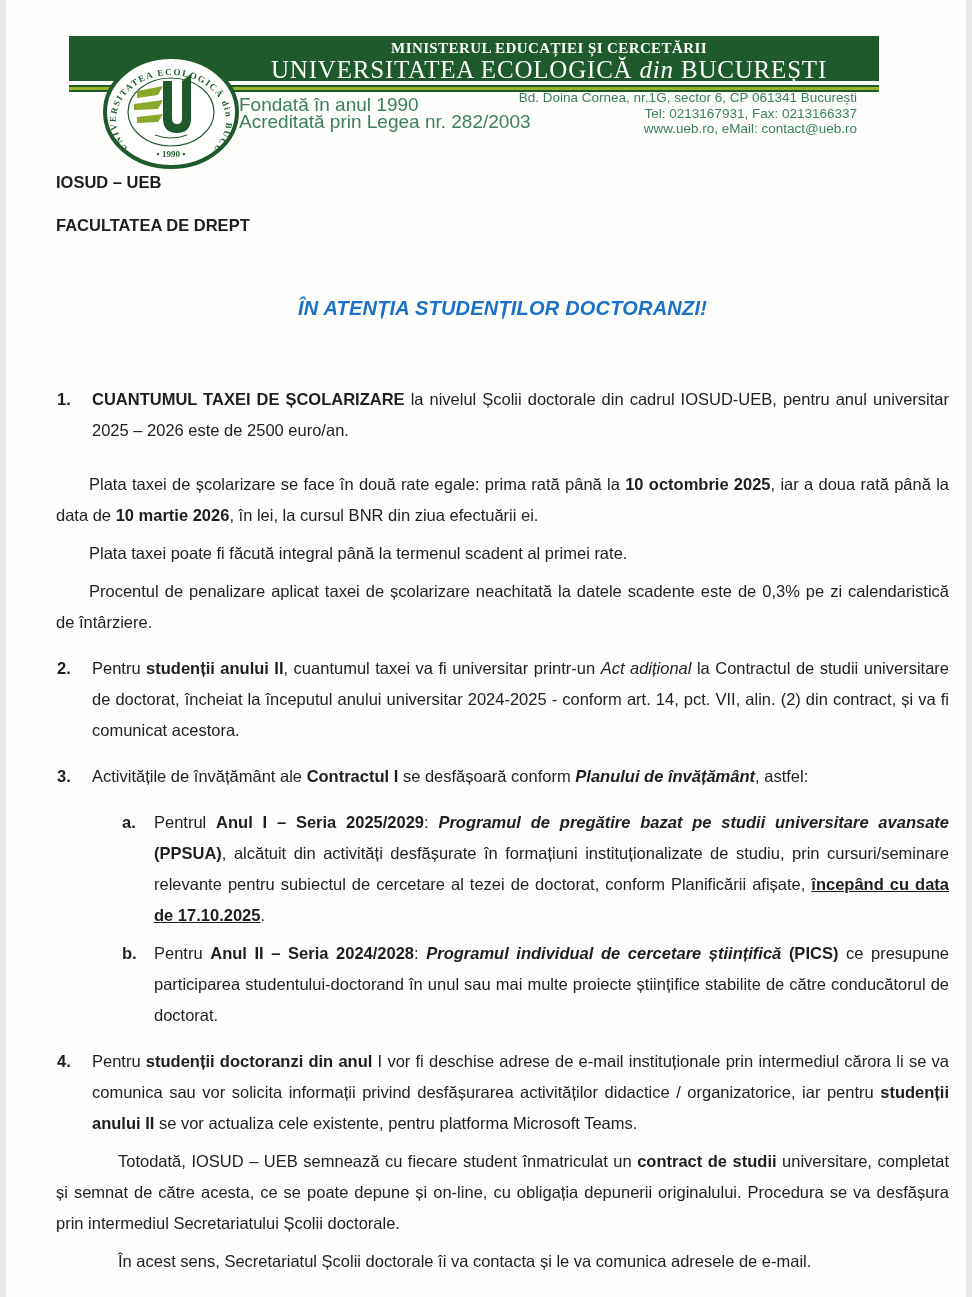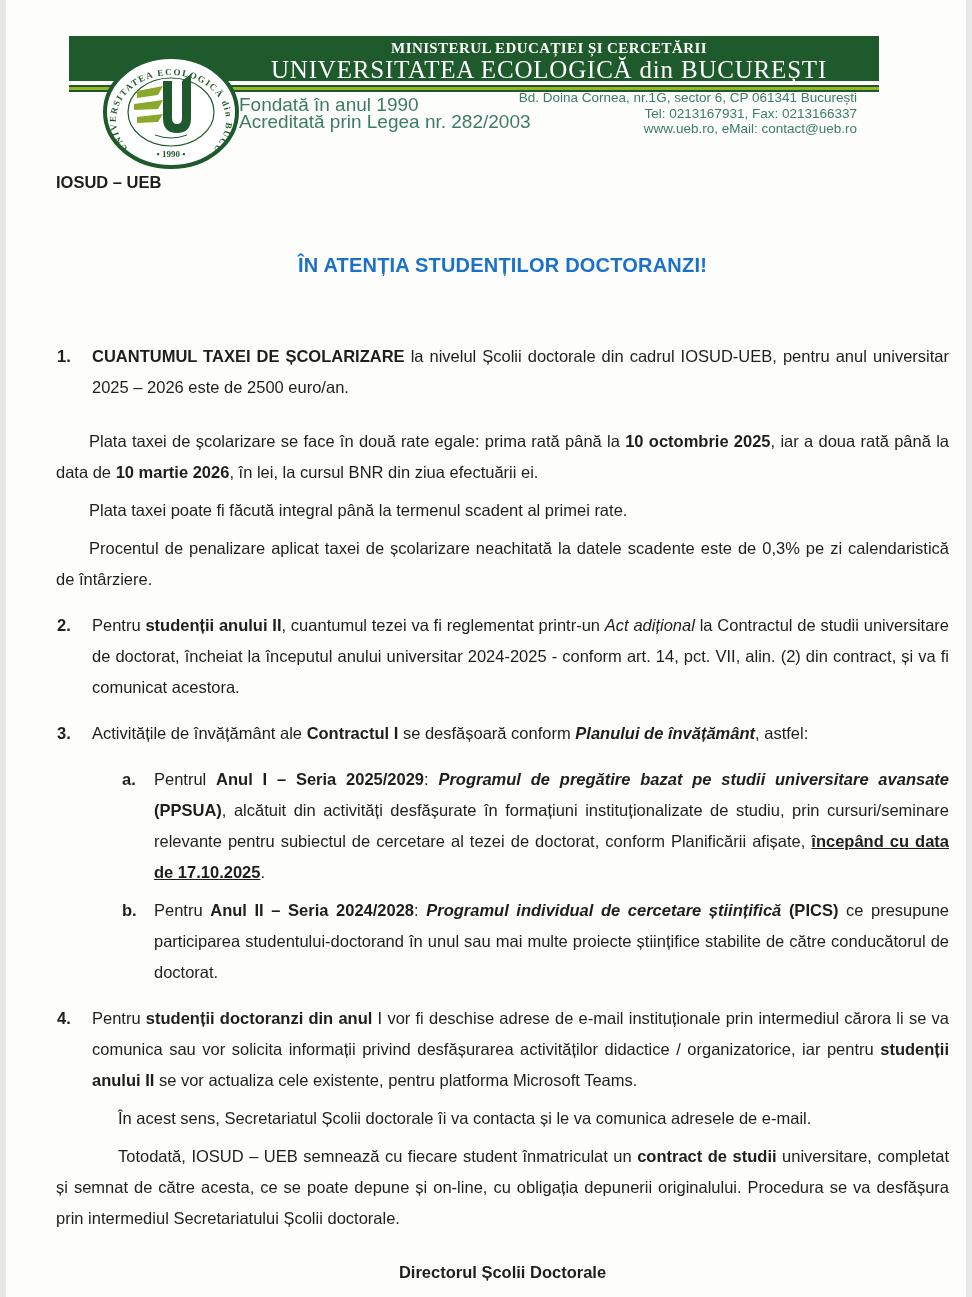--- a/index.html
+++ b/index.html
@@ -24,21 +24,21 @@
   
   .banner {
     position:absolute; left:63px; top:36px; width:810px; height:45px;
     background:var(--banner-green);
     color:#fff; text-align:center;
     font-family:"Liberation Serif", serif;
     padding-left:150px;
   }
   .banner .line1 { font-size:15px; font-weight:bold; letter-spacing:.4px; margin-top:4px; }
   .banner .line2 { font-size:25px; letter-spacing:.8px; margin-top:-1px; white-space:nowrap; }
-  .banner .line2 .din { text-transform:none; }
+  .banner .line2 .din { font-style:italic; text-transform:none; }
   .stripe {
     position:absolute; left:63px; top:85px; width:810px; height:7px;
     background:var(--stripe-green);
     border-top:2px solid var(--banner-green);
     border-bottom:2px solid var(--banner-green);
   }
   .founded {
     position:absolute; left:233px; top:96px;
     color:var(--header-text-green); font-size:19px; line-height:17px;
   }
@@ -47,21 +47,21 @@
     color:var(--header-text-green); font-size:13.5px; line-height:15.5px;
     text-align:right;
   }
   .seal { position:absolute; left:95px; top:55px; width:140px; height:114px; }
   
   .doc { position:absolute; left:50px; top:0; width:893px; font-size:16.5px; line-height:31px; }
   .org1 { margin-top:167px; font-weight:bold; }
   .org2 { margin-top:12px;  font-weight:bold; }
   .doc-title {
     margin-top:52px; text-align:center;
-    color:var(--title-blue); font-weight:bold; font-size:20px; letter-spacing:.2px;
+    color:var(--title-blue); font-weight:bold; font-size:20px; letter-spacing:.2px;font-style:italic;
   }
   .block { text-align:justify; }
   .li  { position:relative; padding-left:36px; }
   .li > .num { position:absolute; left:1px; top:0; font-weight:bold; }
   .li2 { position:relative; margin-left:64px; padding-left:34px; }
   .li2 > .num { position:absolute; left:2px; top:0; font-weight:bold; }
   .ind33 { text-indent:33px; }
   .ind62 { text-indent:62px; }
   .mt62 { margin-top:60px; }
   .mt14 { margin-top:15px; }
@@ -107,35 +107,36 @@
       <polygon points="36,36 62,31 57,40 36,43" style="fill:var(--seal-olive)"></polygon>
       <polygon points="33,49 62,45 57,54 33,55" style="fill:var(--seal-olive)"></polygon>
       <polygon points="36,62 62,59 57,67 36,68" style="fill:var(--seal-olive)"></polygon>
       <path d="M62,26 v37 q0,15 14,15 q14,0 14,-15 v-44 l-9,7 v37 q0,6 -5,6 q-5,0 -5,-6 v-37 z" style="fill:var(--banner-green)"></path>
       <path d="M54,80 q16,6 32,0" fill="none" style="stroke:var(--banner-green)" stroke-width="1"></path>
     </g>
   </svg>
 
   <div class="doc">
     <div class="org1">IOSUD – UEB</div>
+    <div class="org2">FACULTATEA DE DREPT</div>
 
     <div class="doc-title">ÎN ATENȚIA STUDENȚILOR DOCTORANZI!</div>
 
     <div class="block li mt62">
       <span class="num">1.</span>
       <span><span class="b">CUANTUMUL TAXEI DE ȘCOLARIZARE </span><span>la nivelul Școlii doctorale din cadrul IOSUD-UEB, pentru anul universitar 2025 – 2026 este de 2500 euro/an.</span></span>
     </div>
 
     <div class="block ind33 mt12"><span>Plata taxei de școlarizare se face în două rate egale: prima rată până la </span><span class="b">10 octombrie 2025</span><span>, iar a doua rată până la data de </span><span class="b">10 martie 2026</span><span>, în lei, la cursul BNR din ziua efectuării ei.</span></div>
     <div class="block ind33 mt2"><span>Plata taxei poate fi făcută integral până la termenul scadent al primei rate.</span></div>
     <div class="block ind33 mt2"><span>Procentul de penalizare aplicat taxei de școlarizare neachitată la datele scadente este de 0,3% pe zi calendaristică de întârziere.</span></div>
 
     <div class="block li mt14">
       <span class="num">2.</span>
-      <span><span>Pentru </span><span class="b">studenții anului II</span><span>, cuantumul tezei va fi reglementat printr-un </span><span class="i">Act adițional</span><span> la Contractul de studii universitare de doctorat, încheiat la începutul anului universitar 2024-2025 - conform art. 14, pct. VII, alin. (2) din contract, și va fi comunicat acestora.</span></span>
+      <span><span>Pentru </span><span class="b">studenții anului II</span><span>, cuantumul taxei va fi universitar printr-un </span><span class="i">Act adițional</span><span> la Contractul de studii universitare de doctorat, încheiat la începutul anului universitar 2024-2025 - conform art. 14, pct. VII, alin. (2) din contract, și va fi comunicat acestora.</span></span>
     </div>
 
     <div class="block li mt14">
       <span class="num">3.</span>
       <span><span>Activitățile de învățământ ale </span><span class="b">Contractul I</span><span> se desfășoară conform </span><span class="b i">Planului de învățământ</span><span>, astfel:</span></span>
     </div>
 
     <div class="block li2 mt14">
       <span class="num">a.</span>
       <span><span>Pentrul </span><span class="b">Anul I – Seria 2025/2029</span><span>: </span><span class="b i">Programul de pregătire bazat pe studii universitare avansate</span><span> </span><span class="b">(PPSUA)</span><span>, alcătuit din activități desfășurate în formațiuni instituționalizate de studiu, prin cursuri/seminare relevante pentru subiectul de cercetare al tezei de doctorat, conform Planificării afișate, </span><span class="b u">începând cu data de 17.10.2025</span><span>.</span></span>
@@ -144,19 +145,19 @@
     <div class="block li2 mt2">
       <span class="num">b.</span>
       <span><span>Pentru </span><span class="b">Anul II – Seria 2024/2028</span><span>: </span><span class="b i">Programul individual de cercetare științifică</span><span> </span><span class="b">(PICS)</span><span> ce presupune participarea studentului-doctorand în unul sau mai multe proiecte științifice stabilite de către conducătorul de doctorat.</span></span>
     </div>
 
     <div class="block li mt14">
       <span class="num">4.</span>
       <span><span>Pentru </span><span class="b">studenții doctoranzi din anul</span><span> I vor fi deschise adrese de e-mail instituționale prin intermediul cărora li se va comunica sau vor solicita informații privind desfășurarea activităților didactice / organizatorice, iar pentru </span><span class="b">studenții anului II</span><span> se vor actualiza cele existente, pentru platforma Microsoft Teams.</span></span>
     </div>
 
+    <div class="block ind62 mt2"><span>Totodată, IOSUD – UEB semnează cu fiecare student înmatriculat un </span><span class="b">contract de studii</span><span> universitare, completat și semnat de către acesta, ce se poate depune și on-line, cu obligația depunerii originalului. Procedura se va desfășura prin intermediul Secretariatului Școlii doctorale.</span></div>
     <div class="block ind62 mt2"><span>În acest sens, Secretariatul Școlii doctorale îi va contacta și le va comunica adresele de e-mail.</span></div>
-    <div class="block ind62 mt2"><span>Totodată, IOSUD – UEB semnează cu fiecare student înmatriculat un </span><span class="b">contract de studii</span><span> universitare, completat și semnat de către acesta, ce se poate depune și on-line, cu obligația depunerii originalului. Procedura se va desfășura prin intermediul Secretariatului Școlii doctorale.</span></div>
 
     <div class="signature">Directorul Școlii Doctorale</div>
   </div>
 
 </div>
 
 </body></html>

